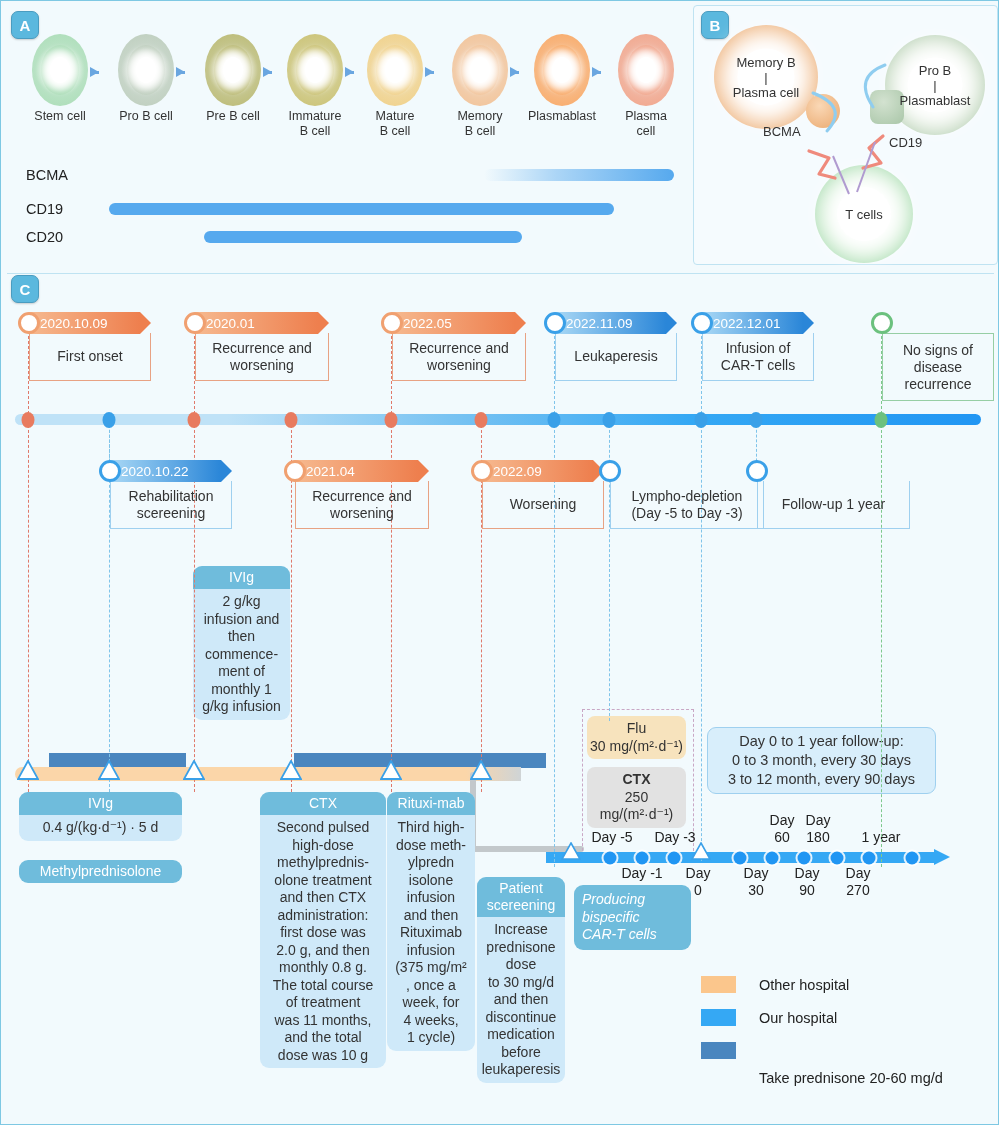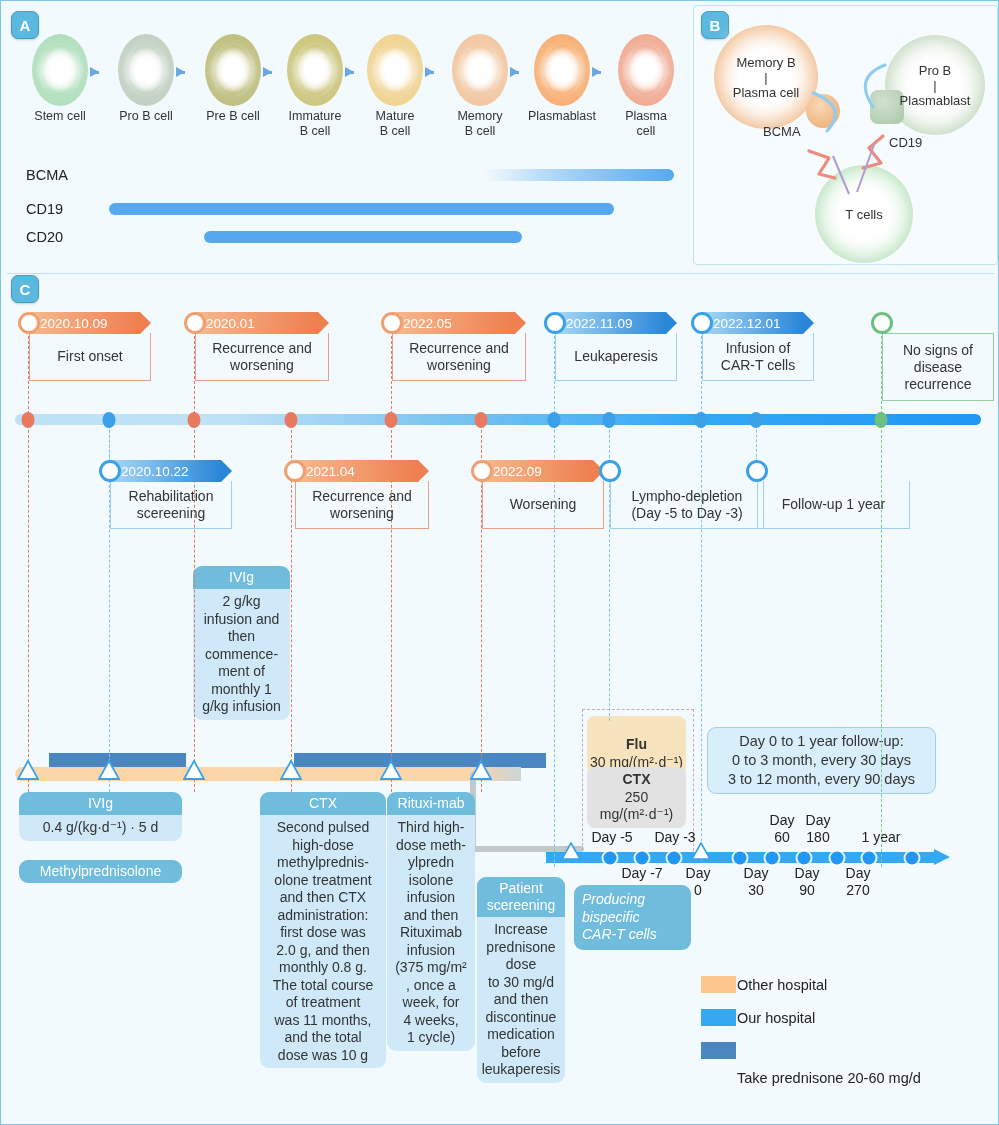--- a/index.html
+++ b/index.html
@@ -80,21 +80,21 @@
   .card.follow .bd{text-align:center;font-size:14.5px;line-height:19px;}
   .triO{position:absolute;z-index:6;}
   
   .bdot{position:absolute;width:13px;height:13px;border-radius:50%;
       background:#2196f3;transform:translate(-50%,-50%);z-index:5;
       box-shadow:0 0 0 2px rgba(255,255,255,.85);}
   .daylab{position:absolute;font-size:14px;color:#222;text-align:center;
       white-space:pre-line;line-height:17px;}
   
   .lg-sw{position:absolute;width:35px;height:17px;}
-  .lg-tx{position:absolute;font-size:14.5px;color:#222;}
+  .lg-tx{position:absolute;font-size:14.5px;color:#222;margin-left:22px;}
 </style>
 </head>
 <body>
 
 <div id="fig">
 
   <div class="abs panel-letter" style="left:10px;top:10px;">A</div>
 
   <div id="cellsA">
       <div class="cellwrap" style="left: 24px; top: 33px; width: 70px;">
@@ -457,21 +457,21 @@
 to 30 mg/d
 and then
 discontinue
 medication
 before
 leukaperesis</div>
   </div>
 
   <div class="abs" style="left:581px;top:708px;width:110px;height:145px;border:1px dashed #c9a7c5;"></div>
   <div class="card flu plain" style="left:586px;top:715px;width:99px;">
-    <div class="bd" style="font-weight:bold;padding-bottom:0;margin-top:16px;">Flu</div>
+    <div class="bd" style="font-weight:normal;padding-bottom:0;">Flu</div>
     <div class="bd" style="padding-top:0;">30 mg/(m²·d⁻¹)</div>
   </div>
   <div class="card ctx2 plain" style="left:586px;top:766px;width:99px;">
     <div class="bd" style="font-weight:bold;padding-bottom:0;">CTX</div>
     <div class="bd" style="padding-top:0;">250 mg/(m²·d⁻¹)</div>
   </div>
 
   <div class="card follow" style="left:706px;top:726px;width:229px;">
     <div class="bd">Day 0 to 1 year follow-up:
 0 to 3 month, every 30 days
@@ -499,21 +499,21 @@
       <div class="bdot" style="left: 911px; top: 857px;"></div>
     </div>
   <div id="dayLabels">
       <div class="daylab" style="left: 582px; top: 828px; width: 58px;">Day -5</div>
       <div class="daylab" style="left: 645px; top: 828px; width: 58px;">Day -3</div>
       <div class="daylab" style="left: 755px; top: 811px; width: 52px;">Day
 60</div>
       <div class="daylab" style="left: 788px; top: 811px; width: 58px;">Day
 180</div>
       <div class="daylab" style="left: 849px; top: 828px; width: 62px;">1 year</div>
-      <div class="daylab" style="left: 611px; top: 864px; width: 60px;">Day -7</div>
+      <div class="daylab" style="left: 611px; top: 864px; width: 60px;">Day -1</div>
       <div class="daylab" style="left: 676px; top: 864px; width: 42px;">Day
 0</div>
       <div class="daylab" style="left: 731px; top: 864px; width: 48px;">Day
 30</div>
       <div class="daylab" style="left: 783px; top: 864px; width: 46px;">Day
 90</div>
       <div class="daylab" style="left: 831px; top: 864px; width: 52px;">Day
 270</div>
     </div>
 

